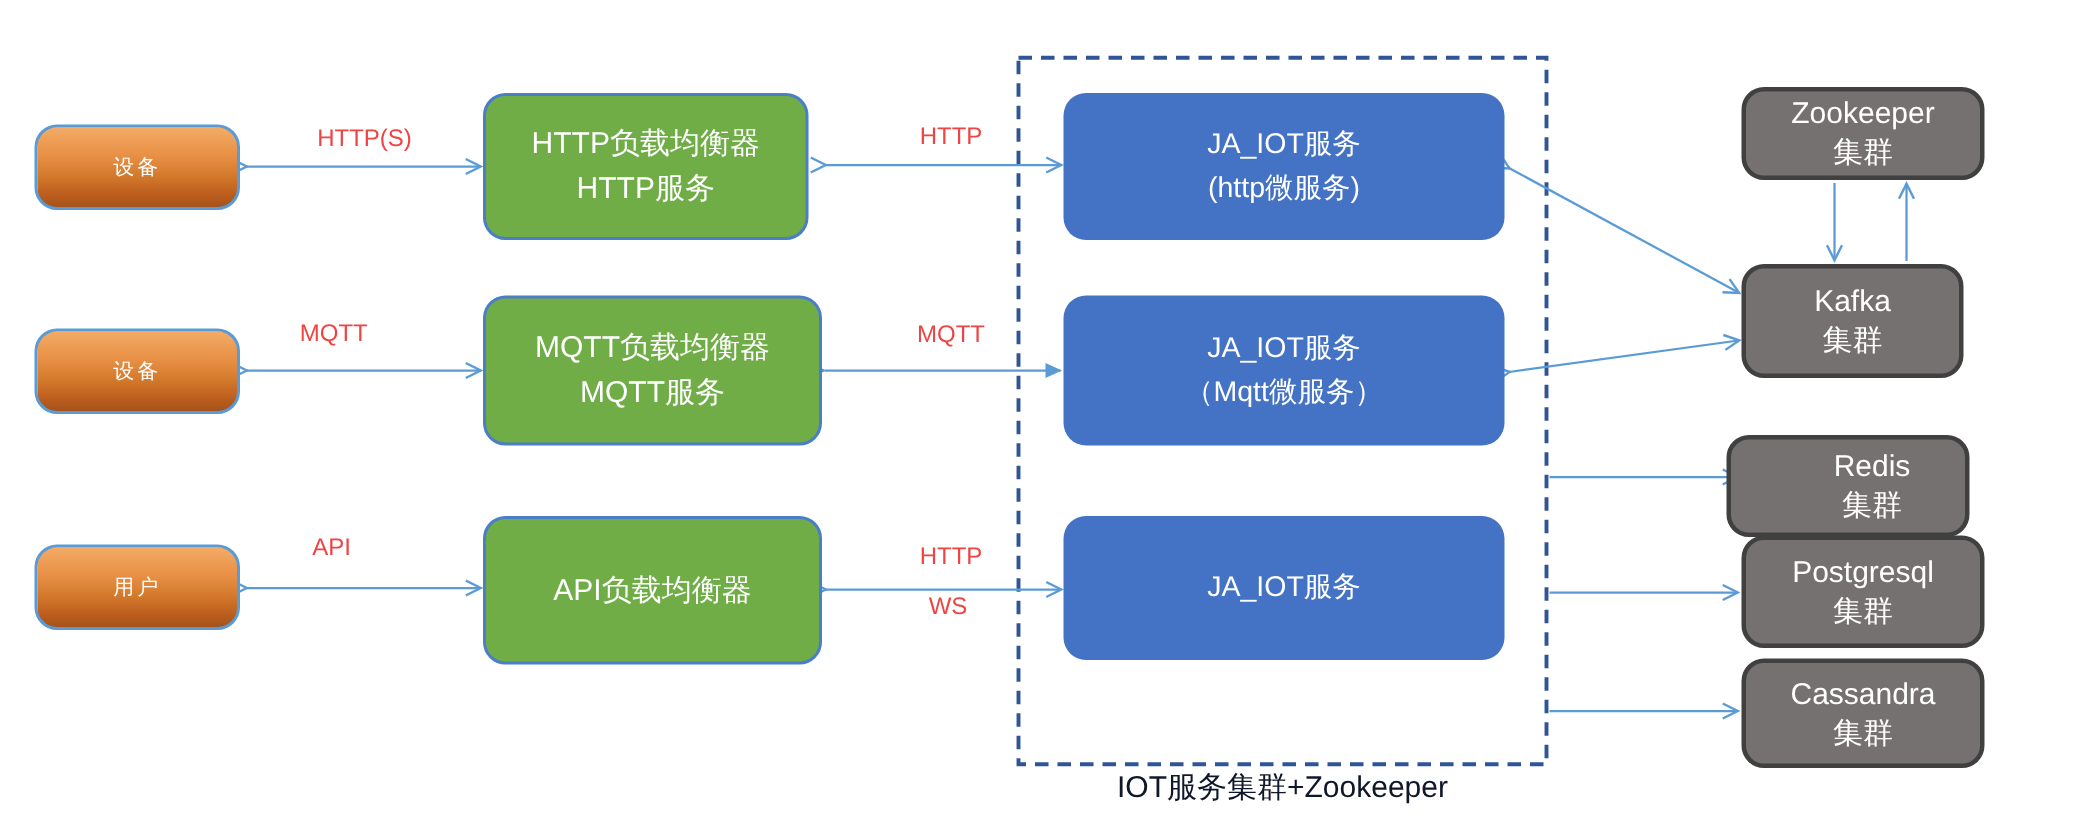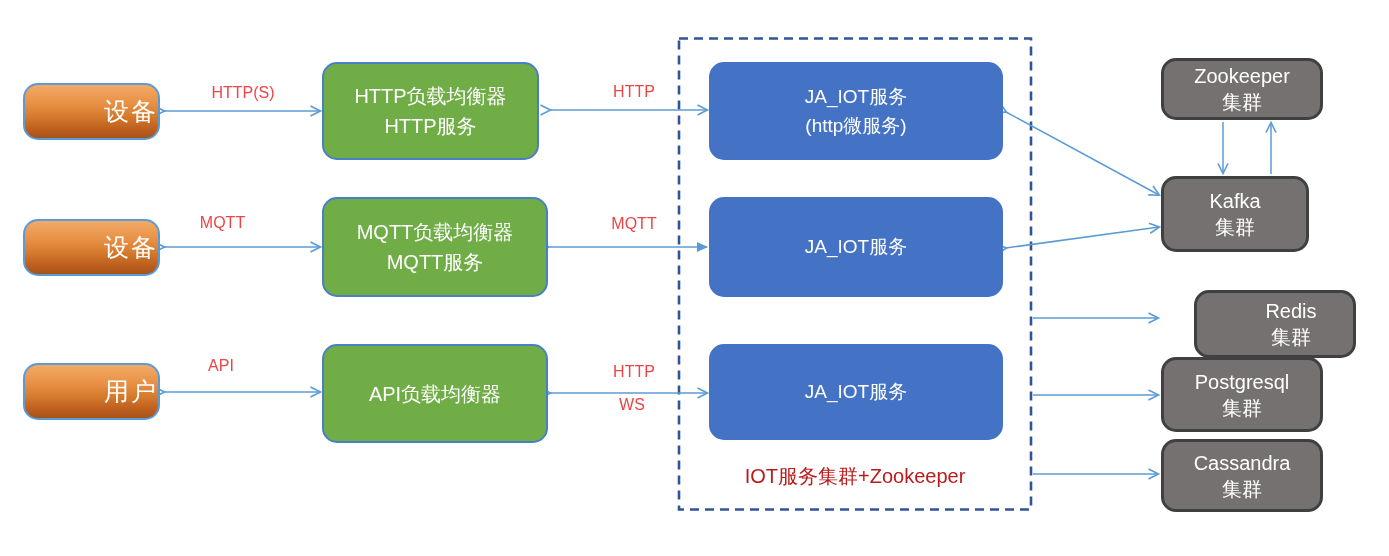--- a/index.html
+++ b/index.html
@@ -8,43 +8,43 @@
     font-family:"Liberation Sans","DejaVu Sans",sans-serif;
   }
   svg.wires{position:absolute;left:0;top:0;width:1389px;height:556px;}
   .box{
     position:absolute;display:flex;flex-direction:column;align-items:center;justify-content:center;
     color:#ffffff;text-align:center;box-sizing:border-box;border-radius:15px;
   }
   .box span{display:block;}
   .orange{
     background:linear-gradient(180deg,#f3ab67 0%,#e89045 35%,#d47a2c 60%,#bb5d1d 85%,#a5521b 100%);
-    border:2px solid #5b9bd5;font-size:25px;letter-spacing:2px;align-items:flex-end;
+    border:2px solid #5b9bd5;font-size:14px;letter-spacing:2px;
   }
   .green{background:#70ad47;border:2px solid #4a7ec7;font-size:20px;line-height:1.5;}
   .blue{background:#4472c4;font-size:19px;line-height:1.55;}
   .gray{background:#767171;border:3px solid #404040;font-size:20px;line-height:1.3;}
   .elabel{position:absolute;color:#ef4444;font-size:16px;text-align:center;}
-  .caption{position:absolute;color:#b91c1c;text-align:center;}
+  .caption{position:absolute;color:#0f172a;text-align:center;margin-top:48px;}
 
   #actor1{left:23px;top:83px;width:137px;height:57px;}
   #actor2{left:23px;top:219px;width:137px;height:57px;}
   #actor3{left:23px;top:363px;width:137px;height:57px;}
 
   #lb1{left:322px;top:62px;width:217px;height:98px;}
   #lb2{left:322px;top:197px;width:226px;height:100px;}
   #lb3{left:322px;top:344px;width:226px;height:99px;}
 
   #svc1{left:709px;top:62px;width:294px;height:98px;}
   #svc2{left:709px;top:197px;width:294px;height:100px;}
   #svc3{left:709px;top:344px;width:294px;height:96px;}
 
   #zk{left:1161px;top:58px;width:162px;height:62px;}
   #kafka{left:1161px;top:176px;width:148px;height:76px;}
-  #redis{left:1194px;top:290px;width:162px;height:68px;padding-left:32px;}
+  #redis{left:1151px;top:290px;width:162px;height:68px;padding-left:32px;}
   #pg{left:1161px;top:357px;width:162px;height:75px;}
   #cass{left:1161px;top:439px;width:162px;height:73px;}
 
   #el-https{left:198px;top:84px;width:90px;}
   #el-http1{left:589px;top:83px;width:90px;}
   #el-mqtt-dev{left:180px;top:214px;width:85px;}
   #el-mqtt-lb{left:590px;top:215px;width:88px;}
   #el-api{left:186px;top:357px;width:70px;}
   #el-http2{left:590px;top:363px;width:88px;}
   #el-ws{left:592px;top:396px;width:80px;}
@@ -108,20 +108,21 @@
     <span>MQTT负载均衡器</span>
     <span>MQTT服务</span>
   </div>
 
   <div class="box blue" id="svc1">
     <span>JA_IOT服务</span>
     <span>(http微服务)</span>
   </div>
   <div class="box blue" id="svc2">
     <span>JA_IOT服务</span>
+    <span>（Mqtt微服务）</span>
   </div>
   <div class="box blue" id="svc3">
     <span>JA_IOT服务</span>
   </div>
   <div class="caption" id="cluster-caption">IOT服务集群+Zookeeper</div>
 
   <div class="box gray" id="zk">
     <span>Zookeeper</span>
     <span>集群</span>
   </div>

